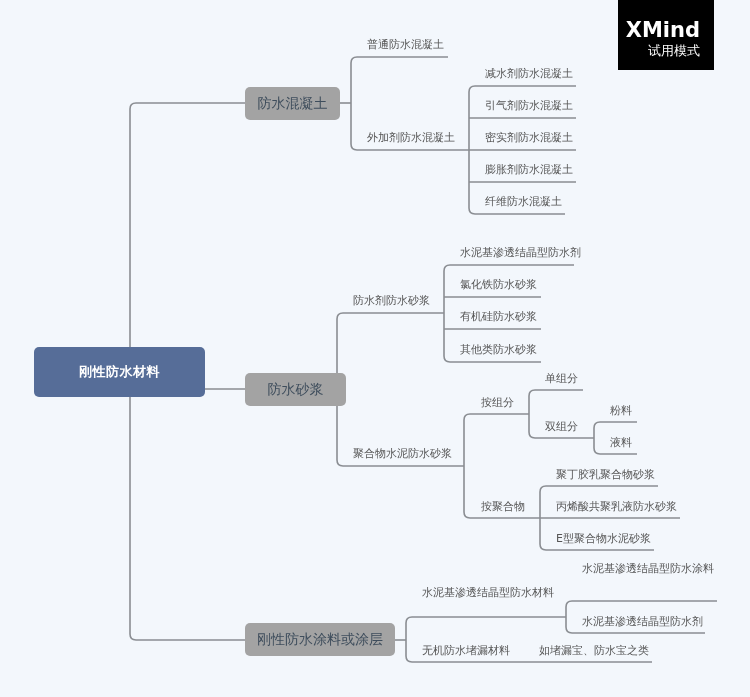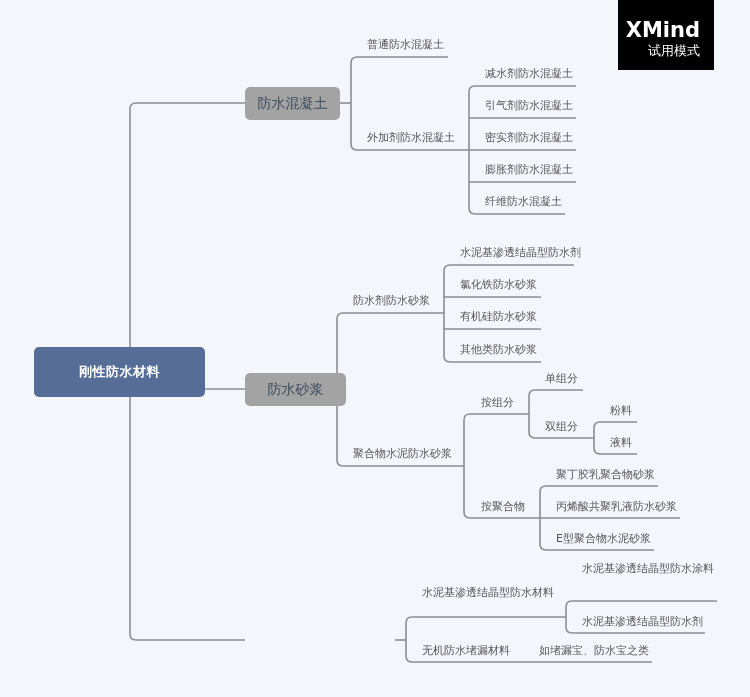--- a/index.html
+++ b/index.html
@@ -67,20 +67,21 @@
     <path d="M395 640 H406"></path>
     <path d="M566 617 H412 Q406 617 406 623 V656 Q406 662 412 662 H652"></path>
 
     <path d="M717 601 H572 Q566 601 566 607 V627 Q566 633 572 633 H705"></path>
   </svg>
 
   <div class="root">刚性防水材料</div>
 
   <div class="l1" style="left:245px; top:87px; width:95px;">防水混凝土</div>
   <div class="l1" style="left:245px; top:373px; width:101px;">防水砂浆</div>
+  <div class="l1" style="left:245px; top:623px; width:150px;">刚性防水涂料或涂层</div>
 
   <div class="node" style="left:367px; top:38px;">普通防水混凝土</div>
   <div class="node" style="left:367px; top:131px;">外加剂防水混凝土</div>
   <div class="node" style="left:485px; top:67px;">减水剂防水混凝土</div>
   <div class="node" style="left:485px; top:99px;">引气剂防水混凝土</div>
   <div class="node" style="left:485px; top:131px;">密实剂防水混凝土</div>
   <div class="node" style="left:485px; top:163px;">膨胀剂防水混凝土</div>
   <div class="node" style="left:485px; top:195px;">纤维防水混凝土</div>
 
   <div class="node" style="left:353px; top:294px;">防水剂防水砂浆</div>

